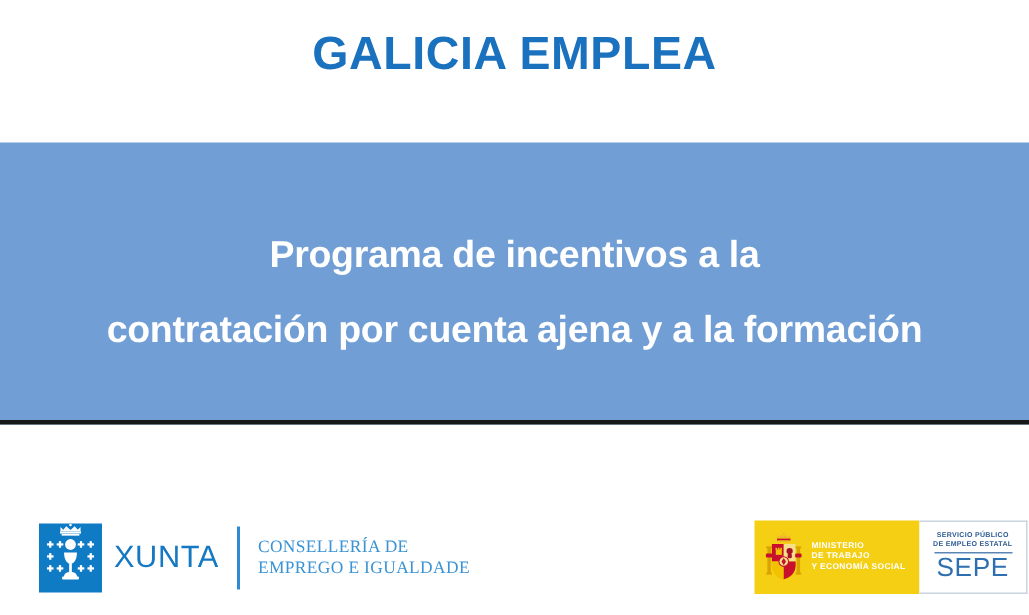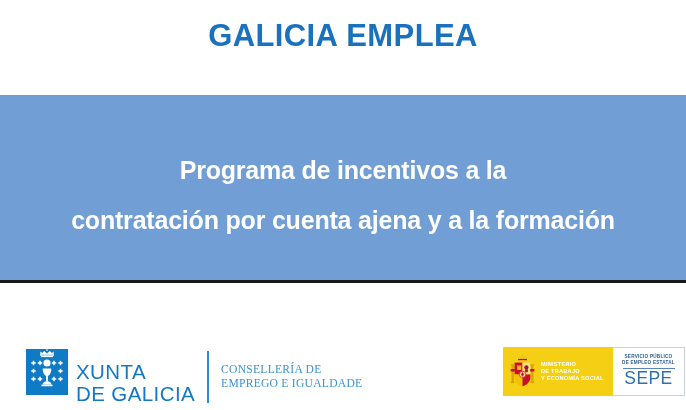--- a/index.html
+++ b/index.html
@@ -98,21 +98,21 @@
     height: 46px;
     background: #0f7bc4;
     position: relative;
     flex: 0 0 auto;
   }
   .xunta-emblem svg { display: block; }
 
   .xunta-words {
     margin-left: 8px;
     display: flex;
-    flex-direction: column;
+    flex-direction: row;
     justify-content: center;
     line-height: 1.08;
     margin-top: 12px;
   }
   .xunta-words .w {
     font-family: "Liberation Sans", sans-serif;
     font-size: 20.5px;
     font-weight: normal;
     color: #1478c3;
     letter-spacing: 0.4px;
@@ -283,21 +283,20 @@
             <path d="M16.7 19.4 L25.3 19.4 C25.3 24.0 23.4 26.7 21.0 27.1 C18.6 26.7 16.7 24.0 16.7 19.4 Z"></path>
             <rect x="20.1" y="27.0" width="1.8" height="5.6"></rect>
             <path d="M16.6 35.6 C16.6 33.6 18.2 32.3 21.0 32.3 C23.8 32.3 25.4 33.6 25.4 35.6 Z"></path>
             <rect x="15.4" y="35.4" width="11.2" height="1.9" rx="0.6"></rect>
           </g>
         </svg>
       </div>
 
       <div class="xunta-words">
         <span class="w">XUNTA</span>
-        <span class="w">DE GALICIA</span>
       </div>
 
       <div class="xunta-divider"></div>
 
       <div class="consellaria">
         <span class="c">CONSELLERÍA DE</span>
         <span class="c">EMPREGO E IGUALDADE</span>
       </div>
     </div>
 

